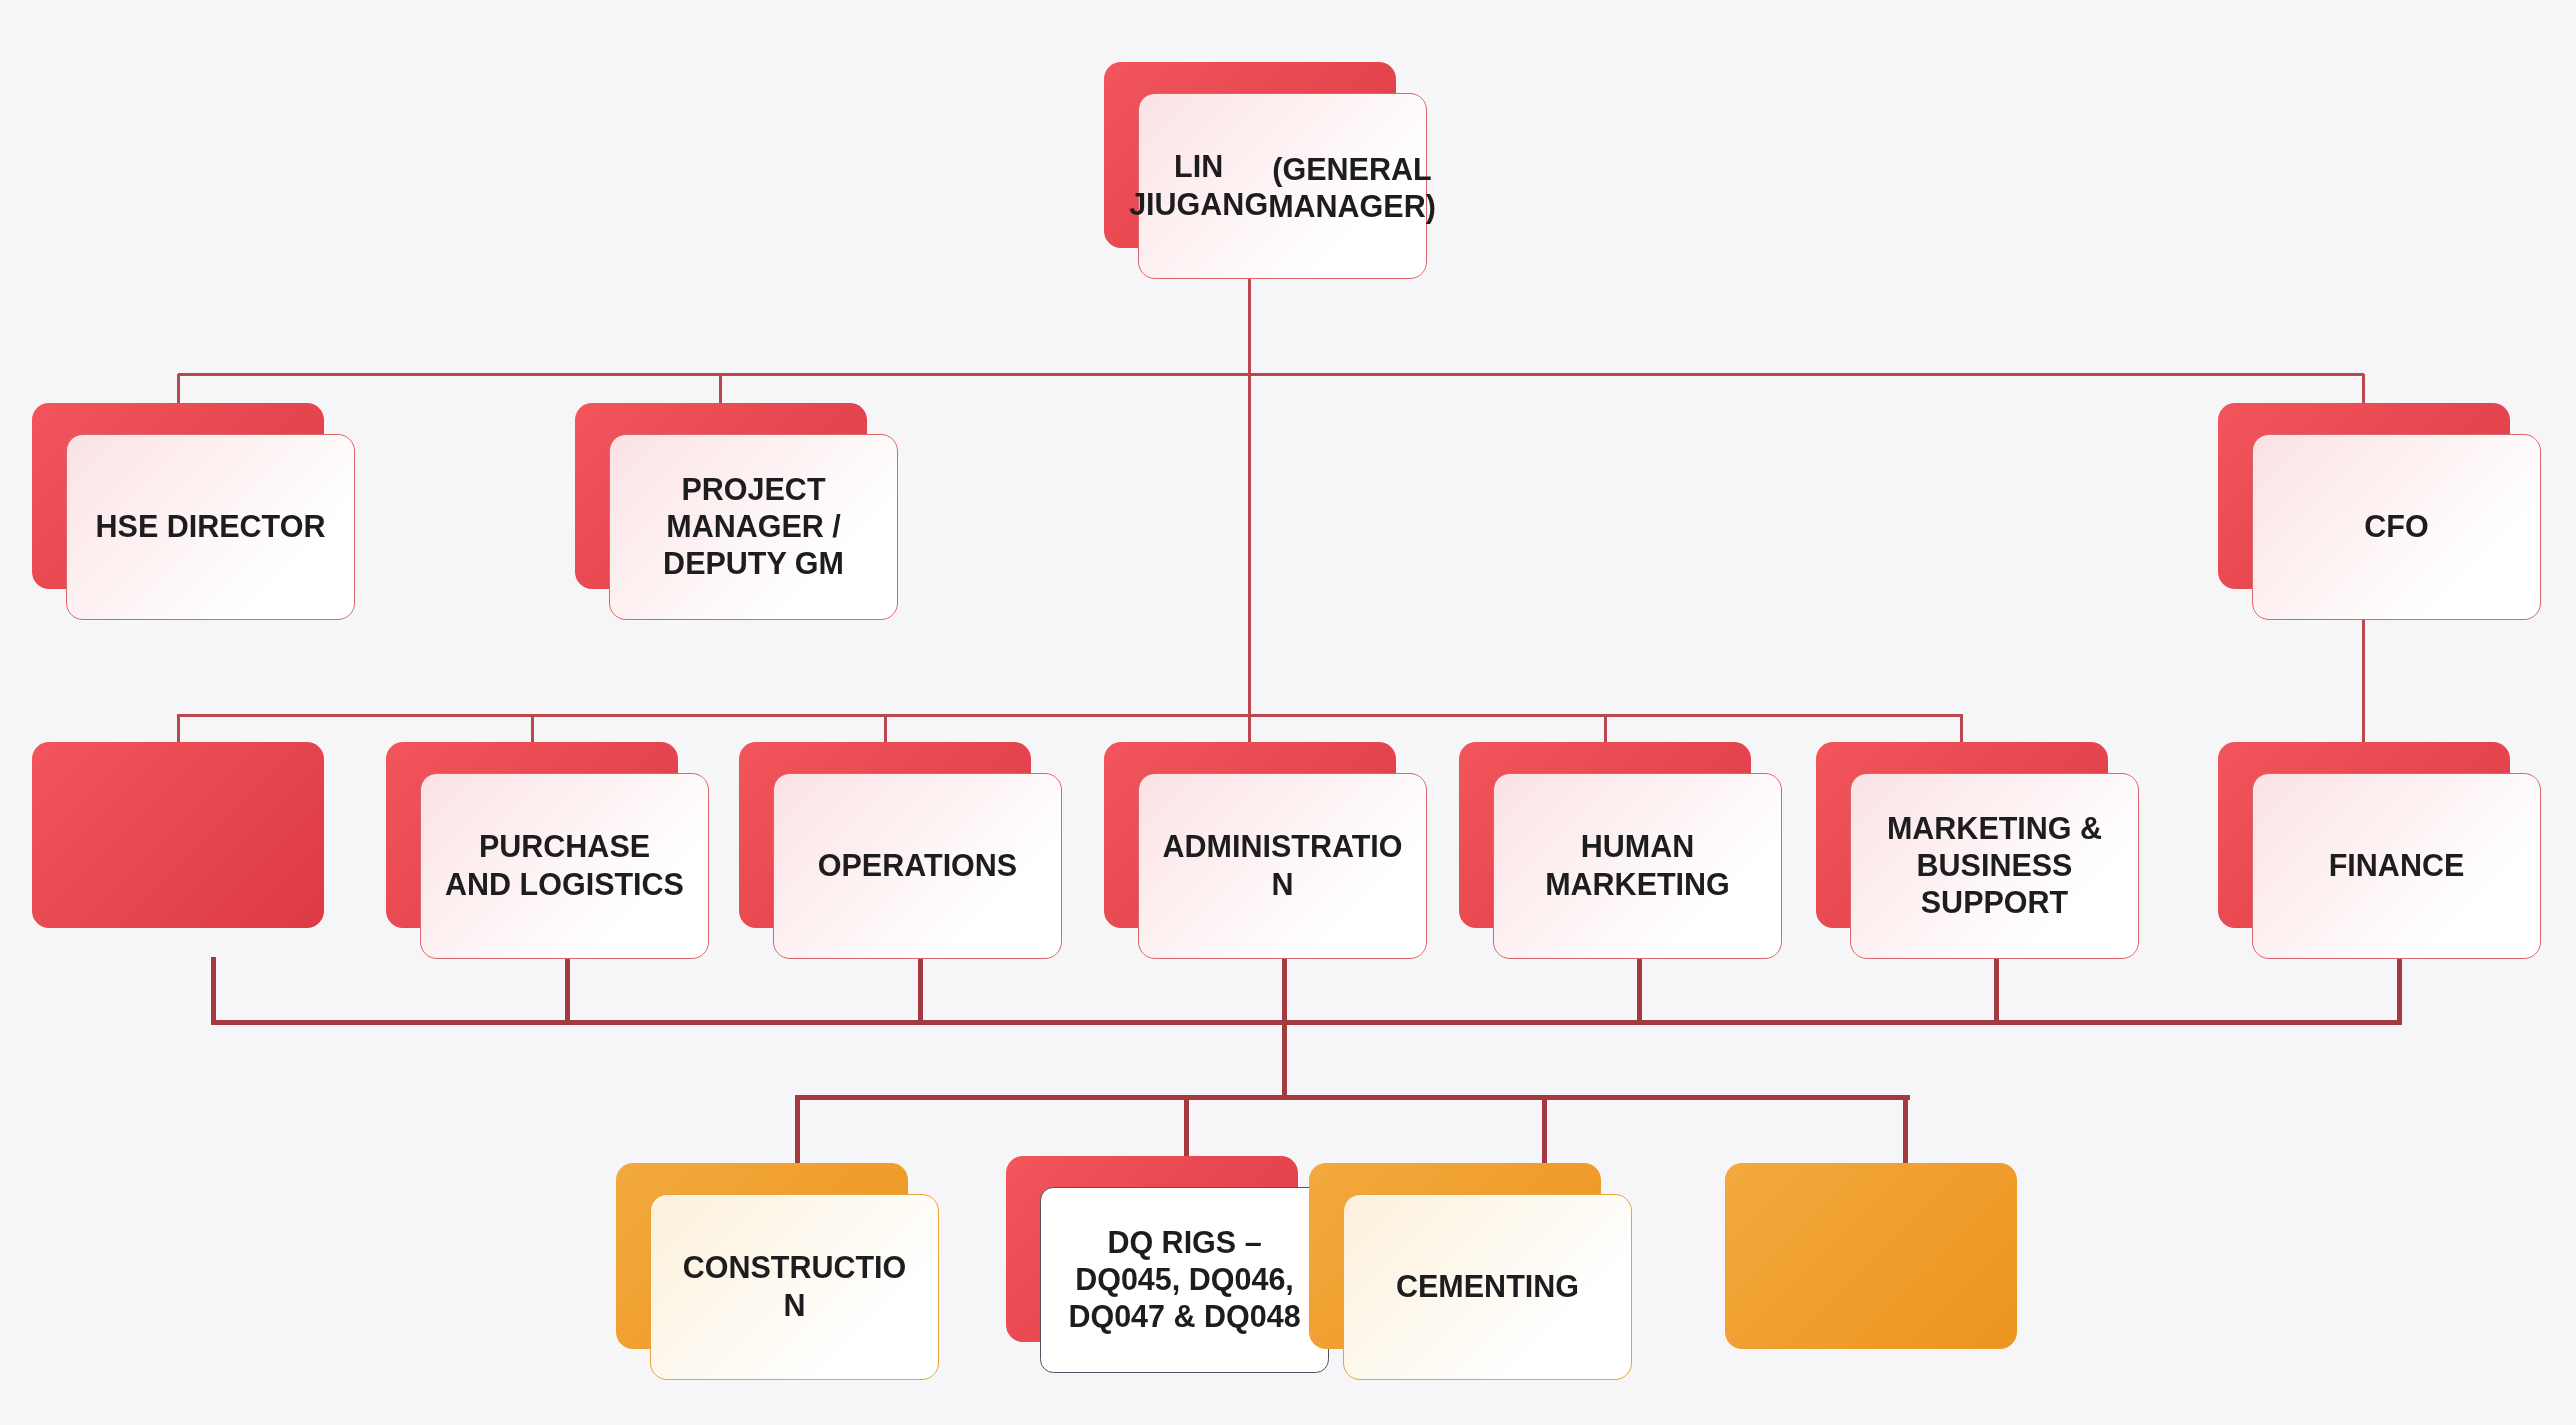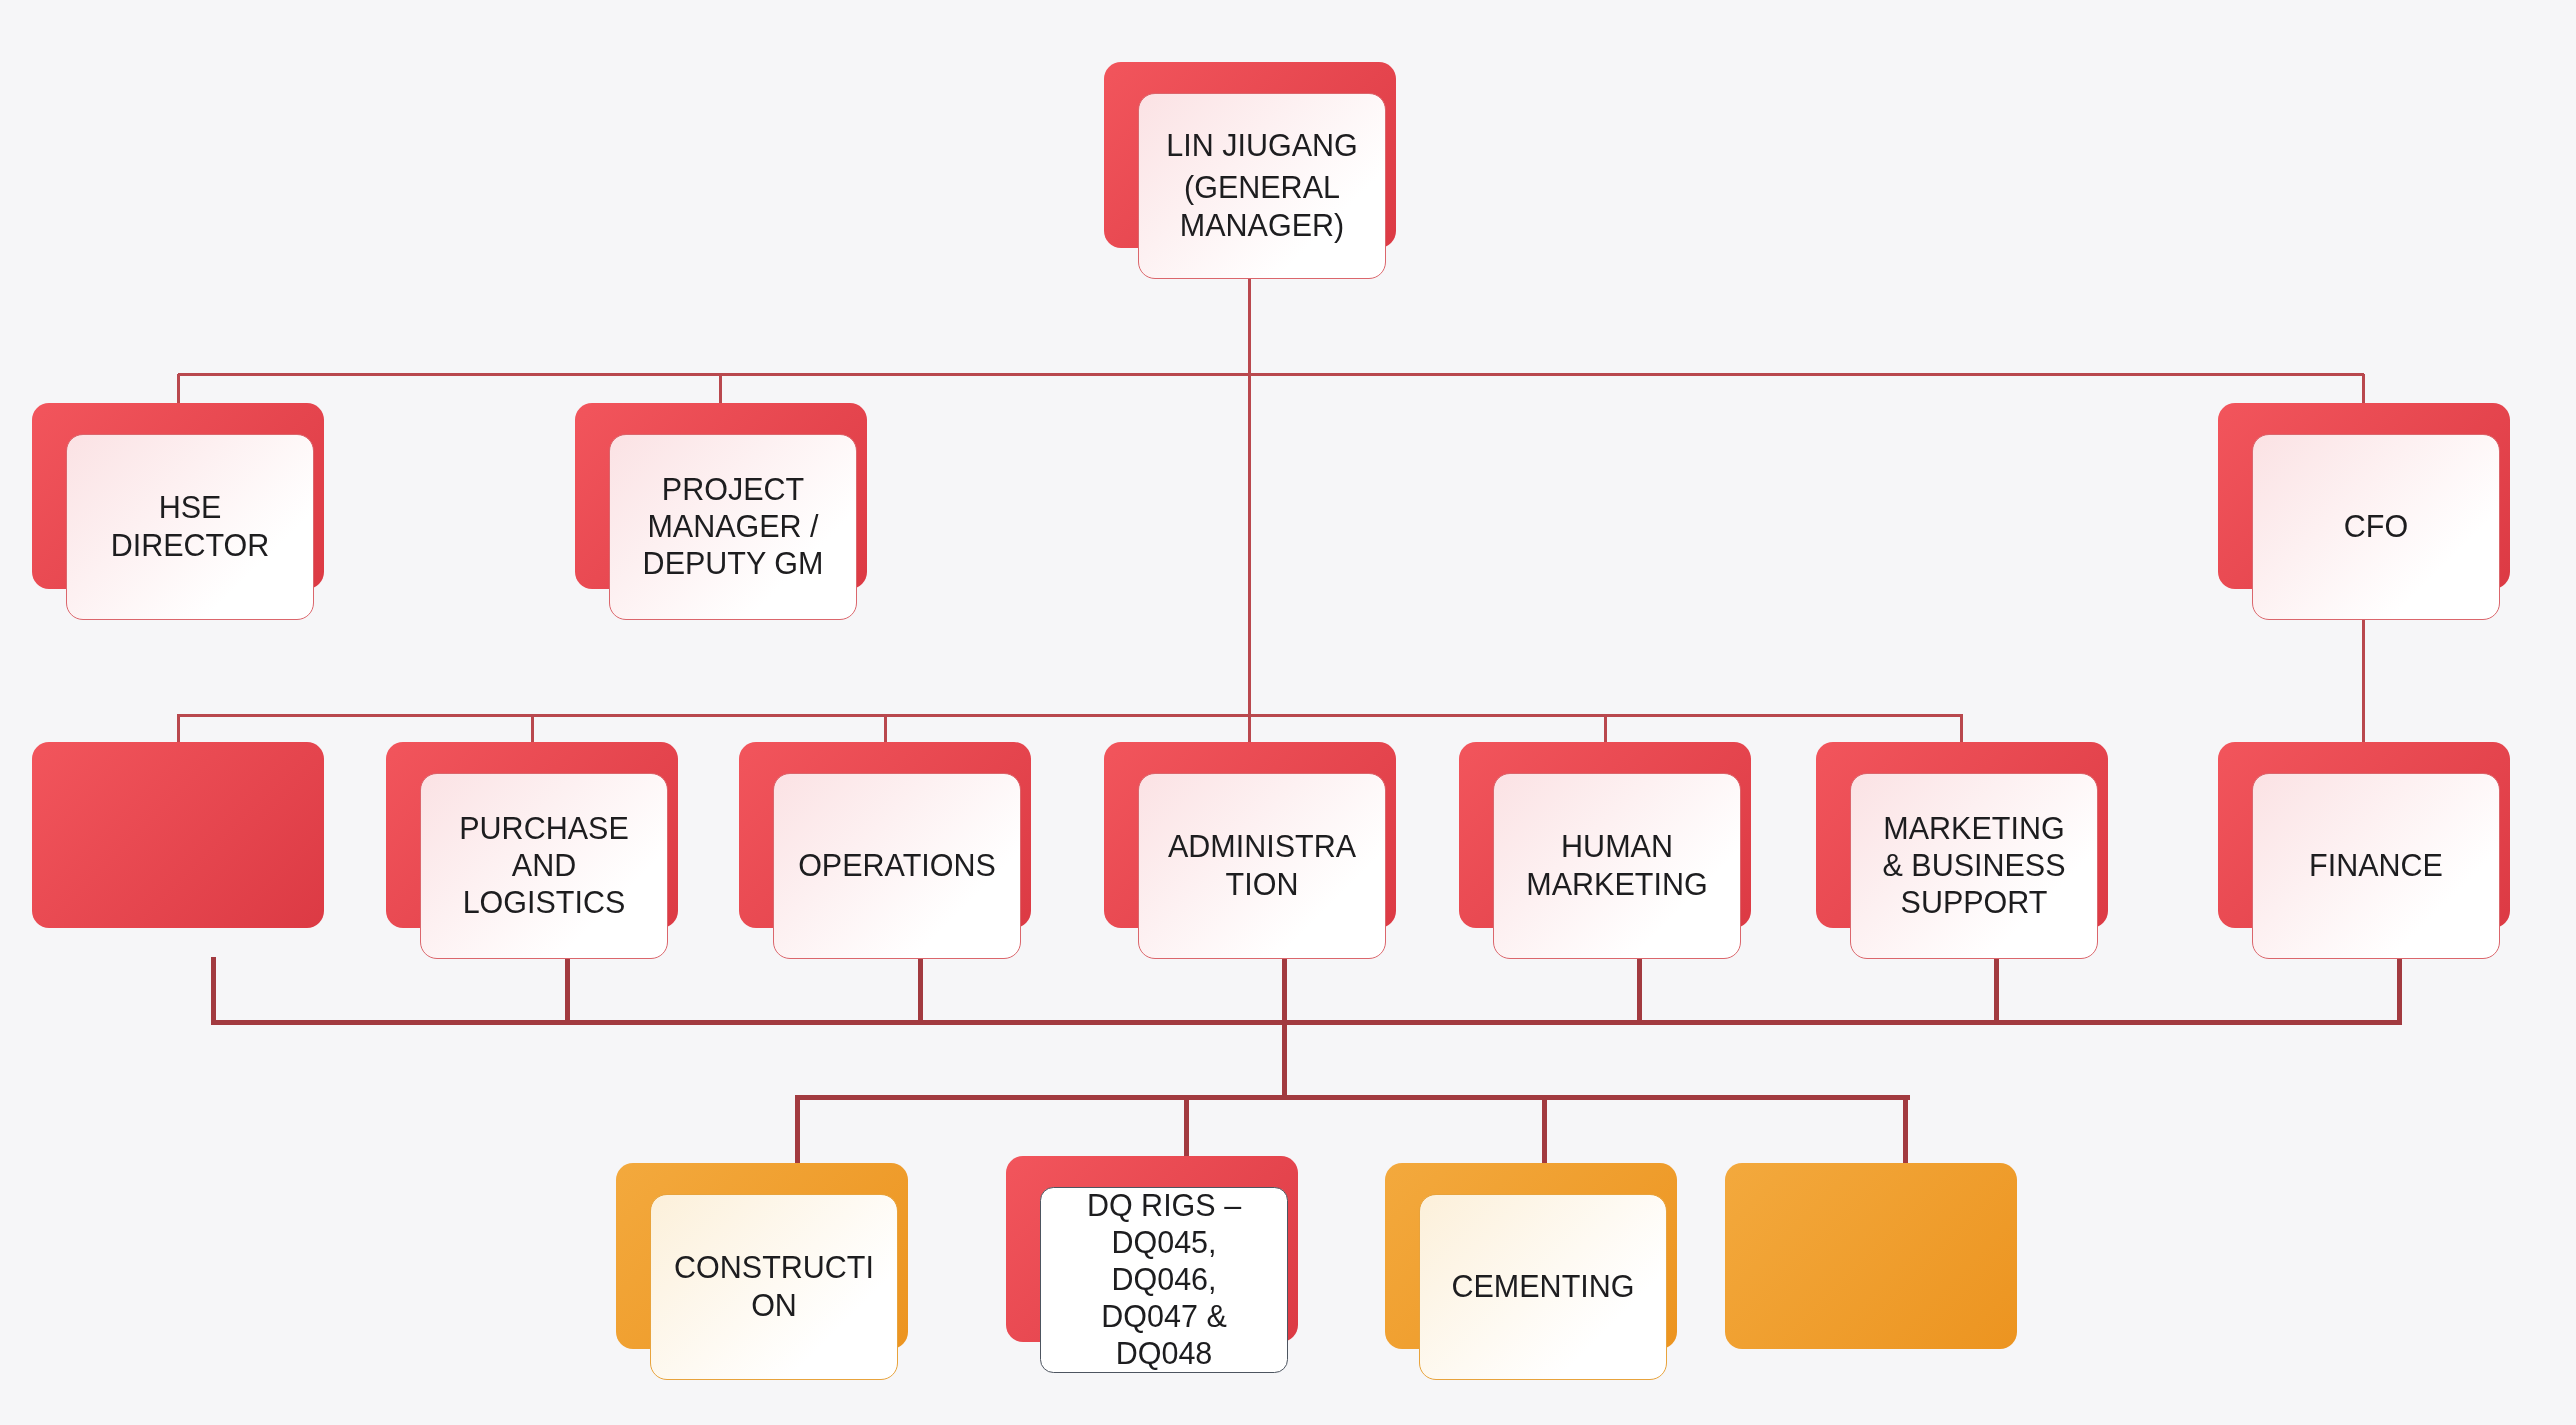--- a/index.html
+++ b/index.html
@@ -24,30 +24,31 @@
 
   
   .node { position: absolute; width: 326px; height: 217px; }
   .node .shadow {
     position: absolute; left: 0; top: 0;
     width: 292px; height: 186px;
     border-radius: 17px;
   }
   .node .box {
     position: absolute; left: 34px; top: 30.5px;
-    width: 248px; height: 186px;
+    width: 289px; height: 186px;
     border-radius: 17px;
-    display: flex; flex-direction: column;
+    display: flex; flex-direction: row;
     align-items: center; justify-content: center;
     text-align: center;
     padding: 5.7px 23px;
     font-size: 30.5px;
     line-height: 1.22;
     overflow-wrap: break-word;
     word-wrap: break-word;
+    font-weight: bold;
   }
   .node .label { width: 100%; }
   .node .subtitle { width: 100%; margin-top: 5px; }
 
   .node.red .shadow {
     background: linear-gradient(135deg, var(--red-shadow-start, #f2555c), var(--red-shadow-end, #dc3a44));
   }
   .node.red .box {
     background: linear-gradient(135deg, var(--red-fill-tint, #fbe2e4), #ffffff 75%);
     border: 1.9px solid var(--red-border, #db666c);
@@ -174,21 +175,21 @@
     <div class="box">
       <div class="label">CONSTRUCTION</div>
     </div>
   </div>
   <div class="node dq" style="left:1006px; top:1156px;">
     <div class="shadow"></div>
     <div class="box">
       <div class="label">DQ RIGS – DQ045, DQ046, DQ047 &amp; DQ048</div>
     </div>
   </div>
-  <div class="node orange" style="left:1385px; top:1163px;border-radius:31px;">
+  <div class="node orange" style="left:1309px; top:1163px;border-radius:31px;">
     <div class="shadow"></div>
     <div class="box">
       <div class="label">CEMENTING</div>
     </div>
   </div>
   <div class="node orange" style="left:1725px; top:1163px;">
     <div class="shadow"></div>
   </div>
 
 </div>

